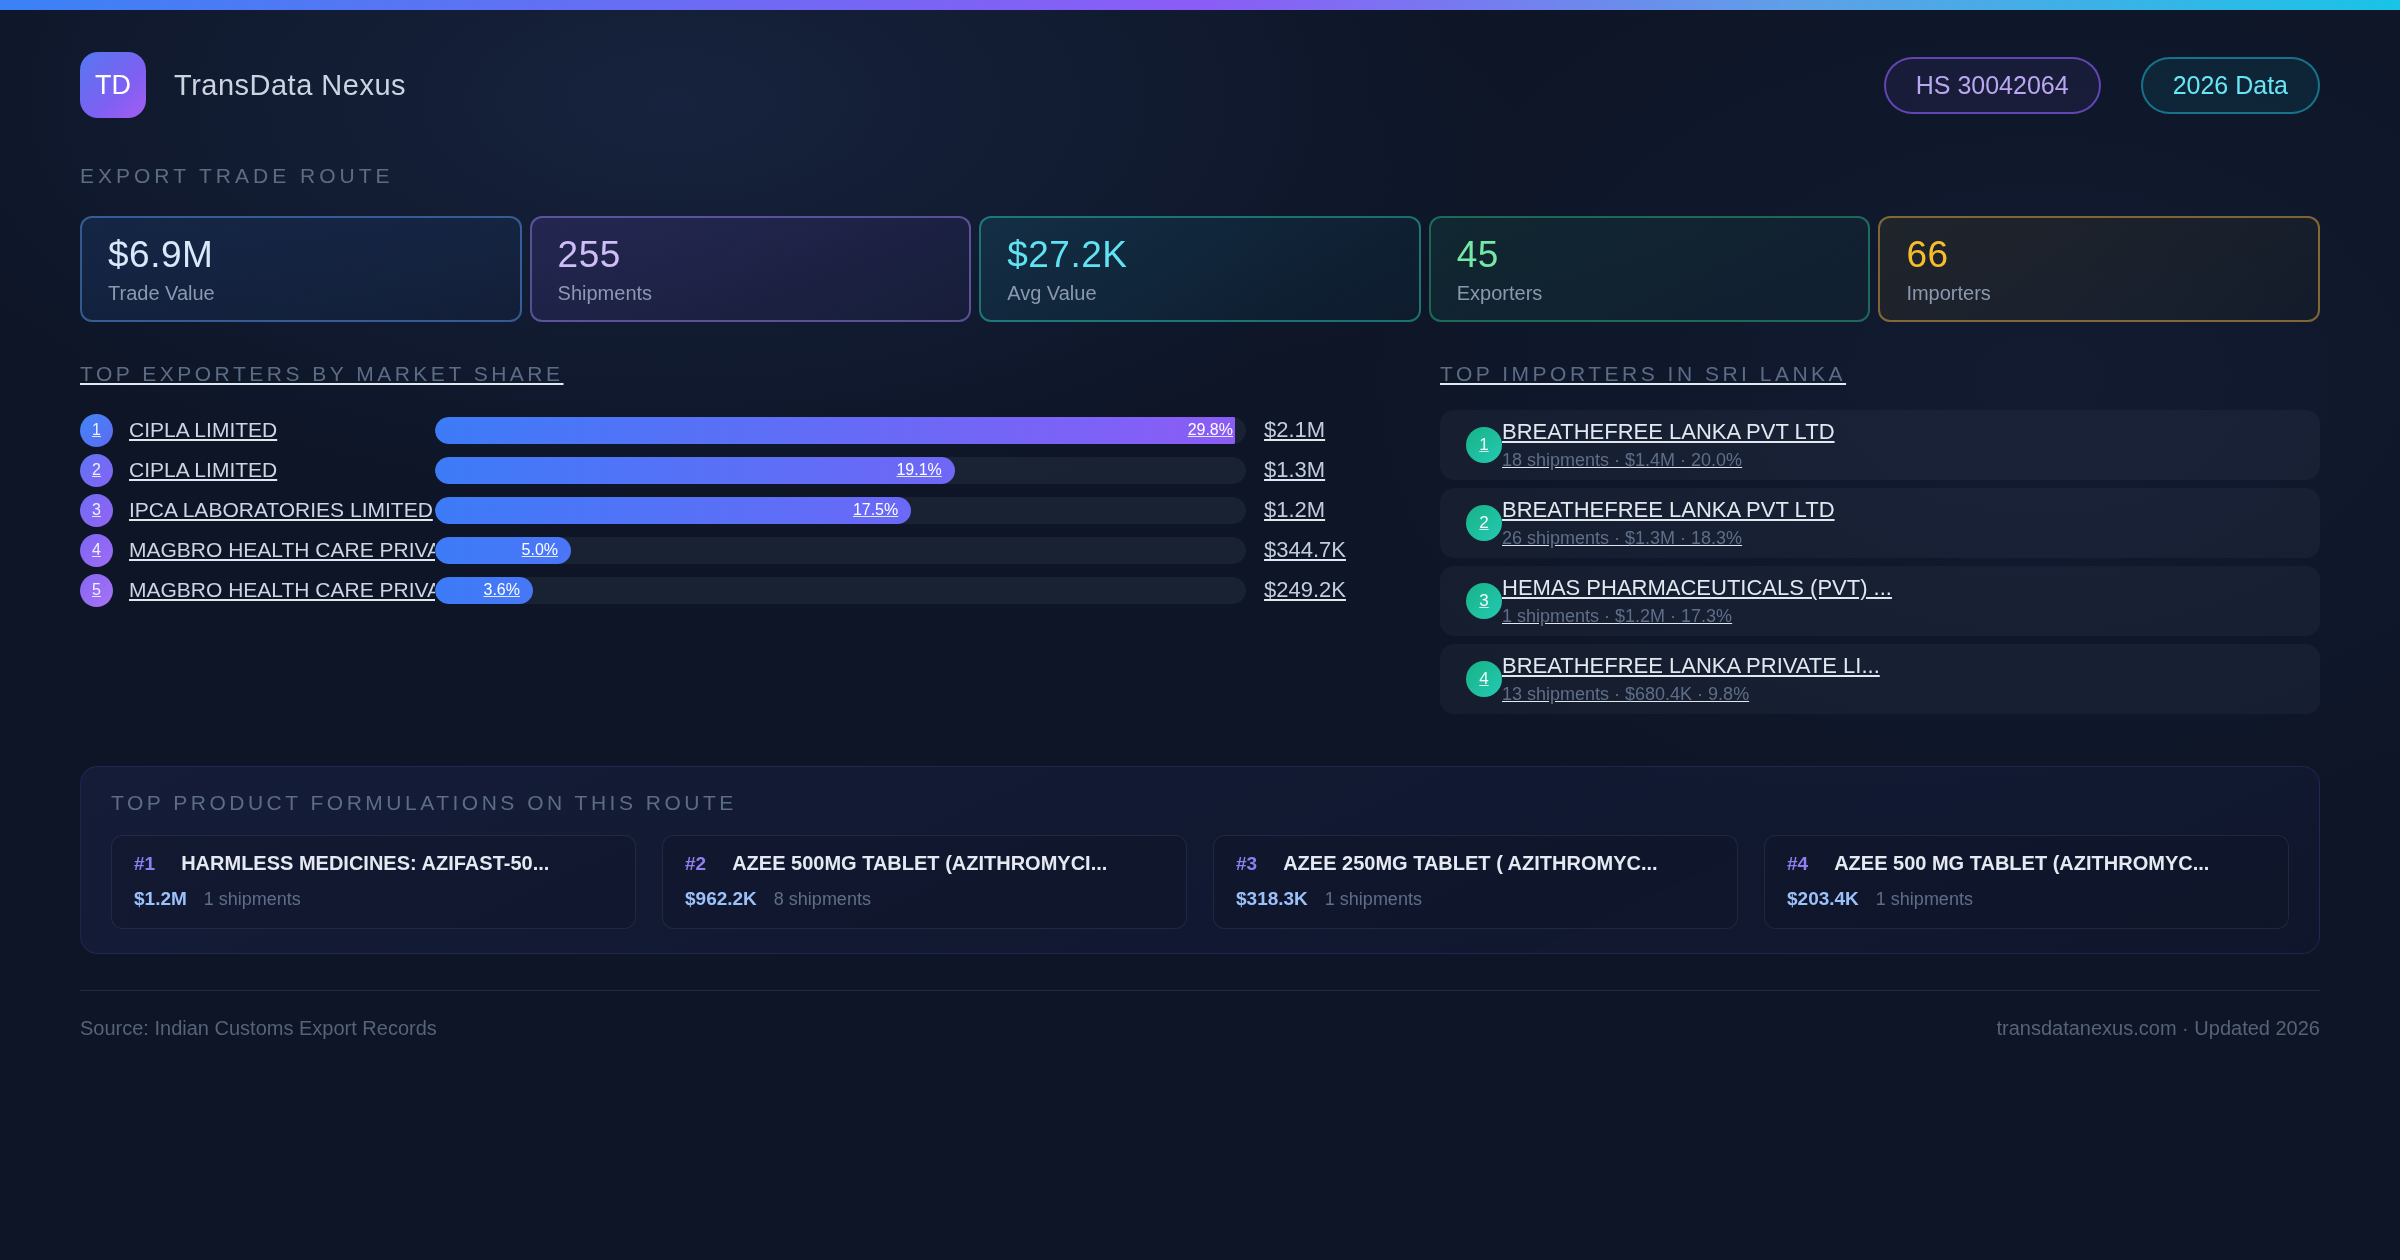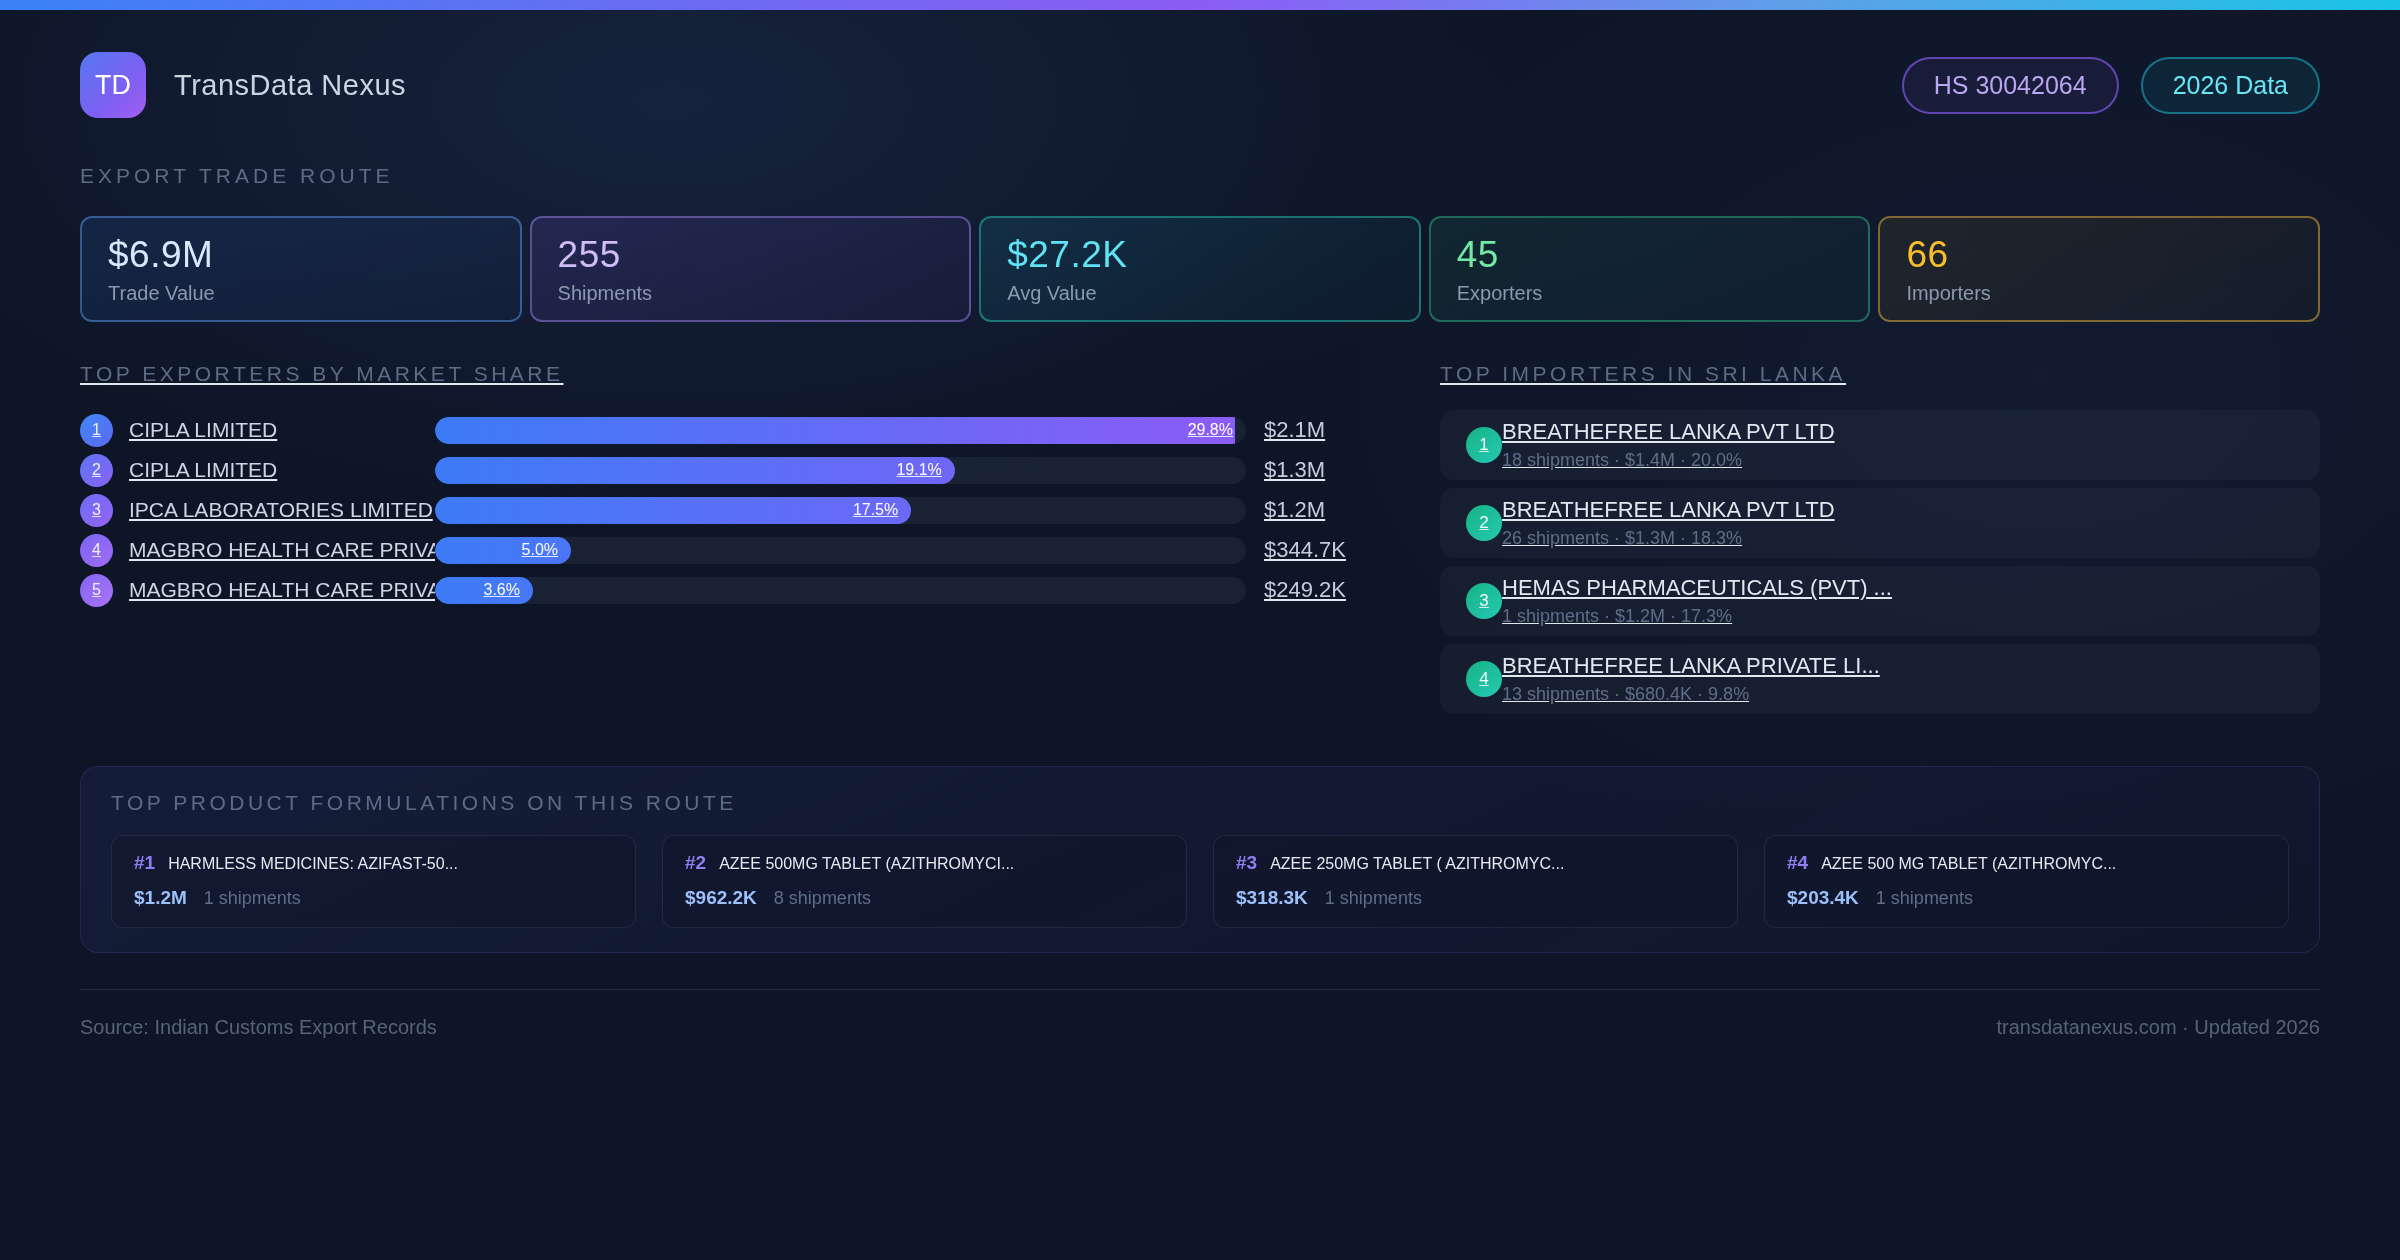--- a/index.html
+++ b/index.html
@@ -18,21 +18,21 @@
   .wrap { padding:0 80px; }
 
   
   .header { margin-top:42px; display:flex; align-items:center; justify-content:space-between; }
   .brand { display:flex; align-items:center; }
   .logo { width:66px; height:66px; border-radius:18px;
     background:linear-gradient(135deg,#5577f0 0%,#7e60f2 60%,#a45df2 100%);
     display:flex; align-items:center; justify-content:center;
     color:#fff; font-size:27px; font-weight:500; }
   .brand-name { margin-left:28px; font-size:29px; color:#cbd5e1; letter-spacing:.5px; }
-  .chips { display:flex; gap:22px; }
+  .chips { display:flex; gap:40px; }
   .chip { padding:12px 30px; border-radius:999px; font-size:25px; }
   .chip-hs { color:#b9a7f2; border:2px solid rgba(139,92,246,.65); background:rgba(139,92,246,.08); }
   .chip-year { color:#69e6f5; border:2px solid rgba(34,211,238,.45); background:rgba(14,165,190,.10); }
 
   
   .eyebrow { margin-top:46px; font-size:21px; letter-spacing:4px; color:#5d6c85; }
   .title { margin-top:12px; font-size:47px; font-weight:500; color:#eef2f8; letter-spacing:.3px; }
   .title .hl {
     background:linear-gradient(90deg,#4a8cf0 0%,#a78bfa 55%,#22d3ee 100%);
     -webkit-background-clip:text; background-clip:text; color:transparent; }
@@ -94,22 +94,22 @@
   
   .panel { margin-top:44px; border-radius:18px;
     border:1px solid rgba(139,92,246,.16);
     background:linear-gradient(155deg,rgba(99,102,241,.09),rgba(49,46,129,.07));
     padding:24px 30px 24px; }
   .prod-grid { margin-top:20px; display:grid; grid-template-columns:repeat(4,1fr); gap:26px; }
   .prod-card { border-radius:12px; border:1px solid rgba(148,163,184,.13);
     background:rgba(13,20,37,.35); padding:16px 22px 18px; min-width:0; }
   .prod-top { display:flex; align-items:baseline; min-width:0; }
   .prod-rank { font-size:19px; color:#8f7ff0; font-weight:600; flex:none; }
-  .prod-name { margin-left:13px; font-size:16px; color:#e5eaf2;
-    white-space:nowrap; overflow:hidden; min-width:0; }
+  .prod-name { margin-left:26px; font-size:20px; color:#e5eaf2;
+    white-space:nowrap; overflow:hidden; min-width:0;font-weight:bold; }
   .prod-bottom { margin-top:13px; display:flex; align-items:baseline; }
   .prod-val { font-size:19px; font-weight:600; color:#9cc0f9; }
   .prod-ship { margin-left:17px; font-size:18px; color:#5f6e88; }
 
   
   .footer { margin-top:36px; border-top:1px solid rgba(148,163,184,.15);
     padding-top:26px; display:flex; justify-content:space-between;
     font-size:20px; color:#566378; }
 </style>
 </head>

